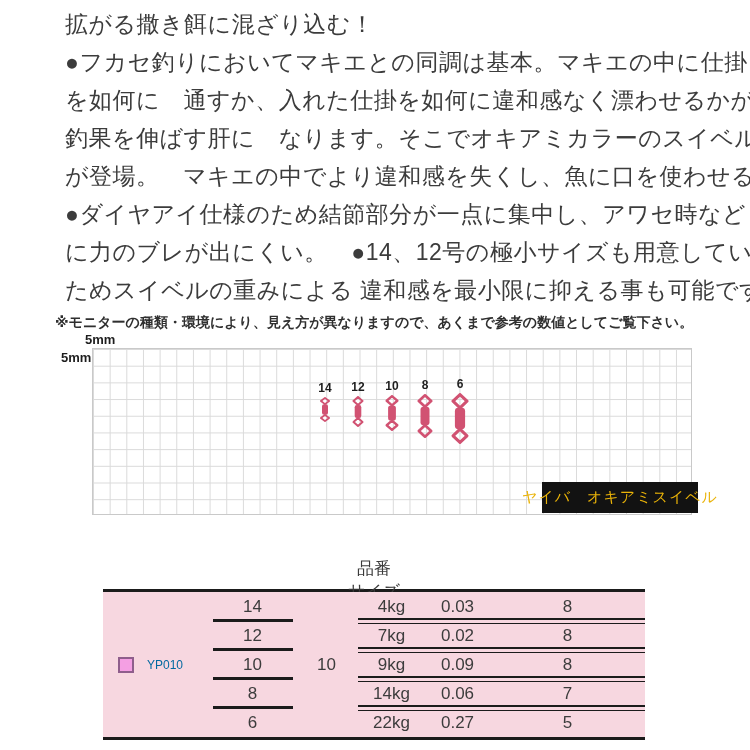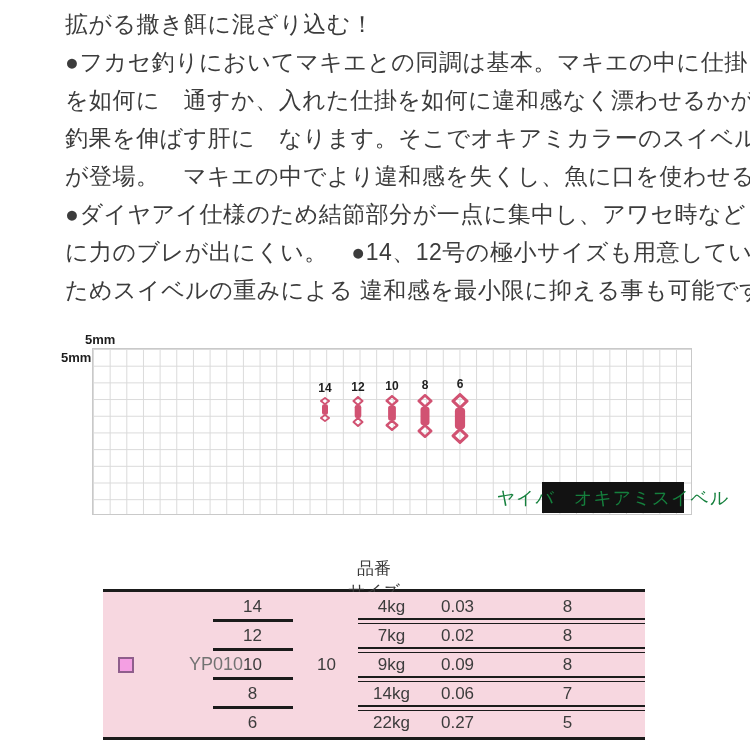--- a/index.html
+++ b/index.html
@@ -24,57 +24,58 @@
     position:absolute;left:92px;top:348px;width:600px;height:167px;
     border:1px solid #c9c9c9;box-sizing:border-box;
     background-image:
       linear-gradient(#dadada 1px, transparent 1px),
       linear-gradient(90deg, #dadada 1px, transparent 1px);
     background-size:16.67px 16.7px;
   }
   .size-label{position:absolute;transform:translateX(-50%);font-size:12px;color:#1e1e1e;font-weight:bold;}
   .swivel{position:absolute;transform:translateX(-50%);}
   .name-box{
-    position:absolute;left:542px;top:482px;width:142px;height:31px;
-    background:#121212;color:#15803d;display:flex;align-items:center;justify-content:center;
-    font-size:18px;letter-spacing:1px;white-space:nowrap;
+    position:absolute;left:542px;top:482px;width:156px;height:31px;
+    background:#121212;color:#eab308;display:flex;align-items:center;justify-content:center;
+    font-size:15px;letter-spacing:1px;white-space:nowrap;
   }
 
   
   .spec{position:absolute;left:103px;top:557px;width:542px;font-size:17px;}
   .thead{display:flex;height:32px;align-items:center;border-bottom:3px solid #1b1b1b;color:#3b3b3b;flex-direction:column;}
   .th{text-align:center;}
   .w0{width:107px}.w1{width:85px}.w2{width:63px}.w3{width:67px}.w4{width:65px}.w5{width:155px}
   .tbody{position:relative;height:145px;border-bottom:3px solid #1b1b1b;}
   .trow{position:absolute;left:0;width:542px;height:29px;display:flex;align-items:center;}
   .td{text-align:center;}
   .sep-size{position:absolute;left:110px;width:80px;height:3px;background:#1b1b1b;}
   .sep-right{position:absolute;left:255px;width:287px;height:6px;box-sizing:border-box;
              border-top:2px solid #1b1b1b;border-bottom:1px solid #1b1b1b;}
   .hinban{position:absolute;left:15px;top:0;height:145px;display:flex;align-items:center;gap:13px;}
   .swatch{width:16px;height:16px;box-sizing:border-box;}
-  .code{font-size:18px;color:#737373;margin-left:42px;}
+  .code{font-size:12px;color:#0369a1;}
   .qtycell{position:absolute;left:192px;width:63px;top:0;height:145px;display:flex;align-items:center;justify-content:center;}
 </style>
 </head>
 <body>
 
 <div class="page">
 
   <div class="desc">
       <div>拡がる撒き餌に混ざり込む！</div>
       <div>●フカセ釣りにおいてマキエとの同調は基本。マキエの中に仕掛</div>
       <div>を如何に　通すか、入れた仕掛を如何に違和感なく漂わせるかが</div>
       <div>釣果を伸ばす肝に　なります。そこでオキアミカラーのスイベル</div>
       <div>が登場。　マキエの中でより違和感を失くし、魚に口を使わせる！！</div>
       <div>●ダイヤアイ仕様のため結節部分が一点に集中し、アワセ時など</div>
       <div>に力のブレが出にくい。　●14、12号の極小サイズも用意している</div>
       <div>ためスイベルの重みによる 違和感を最小限に抑える事も可能です。</div>
     </div>
 
+  <div class="note">※モニターの種類・環境により、見え方が異なりますので、あくまで参考の数値としてご覧下さい。</div>
 
   <div class="unit-top">5mm</div>
   <div class="unit-left">5mm</div>
   <div class="gridbox"></div>
   <div id="swivels">
       <div class="size-label" style="left: 325px; top: 381px;">14</div>
       <svg width="12" height="27" class="swivel" style="left: 325px; top: 397px;">
         <path d="M6 0.8999999999999999 L10.1 4 L6 7.1 L1.9 4 Z" fill="none" stroke="#d15272" stroke-width="1.7999999999999998" stroke-linejoin="round"></path>
         <path d="M6 17.9 L10.1 21 L6 24.1 L1.9 21 Z" fill="none" stroke="#d15272" stroke-width="1.7999999999999998" stroke-linejoin="round"></path>
         <rect x="3" y="7.249999999999999" width="6" height="10.5" rx="2" fill="#d15272"></rect>

